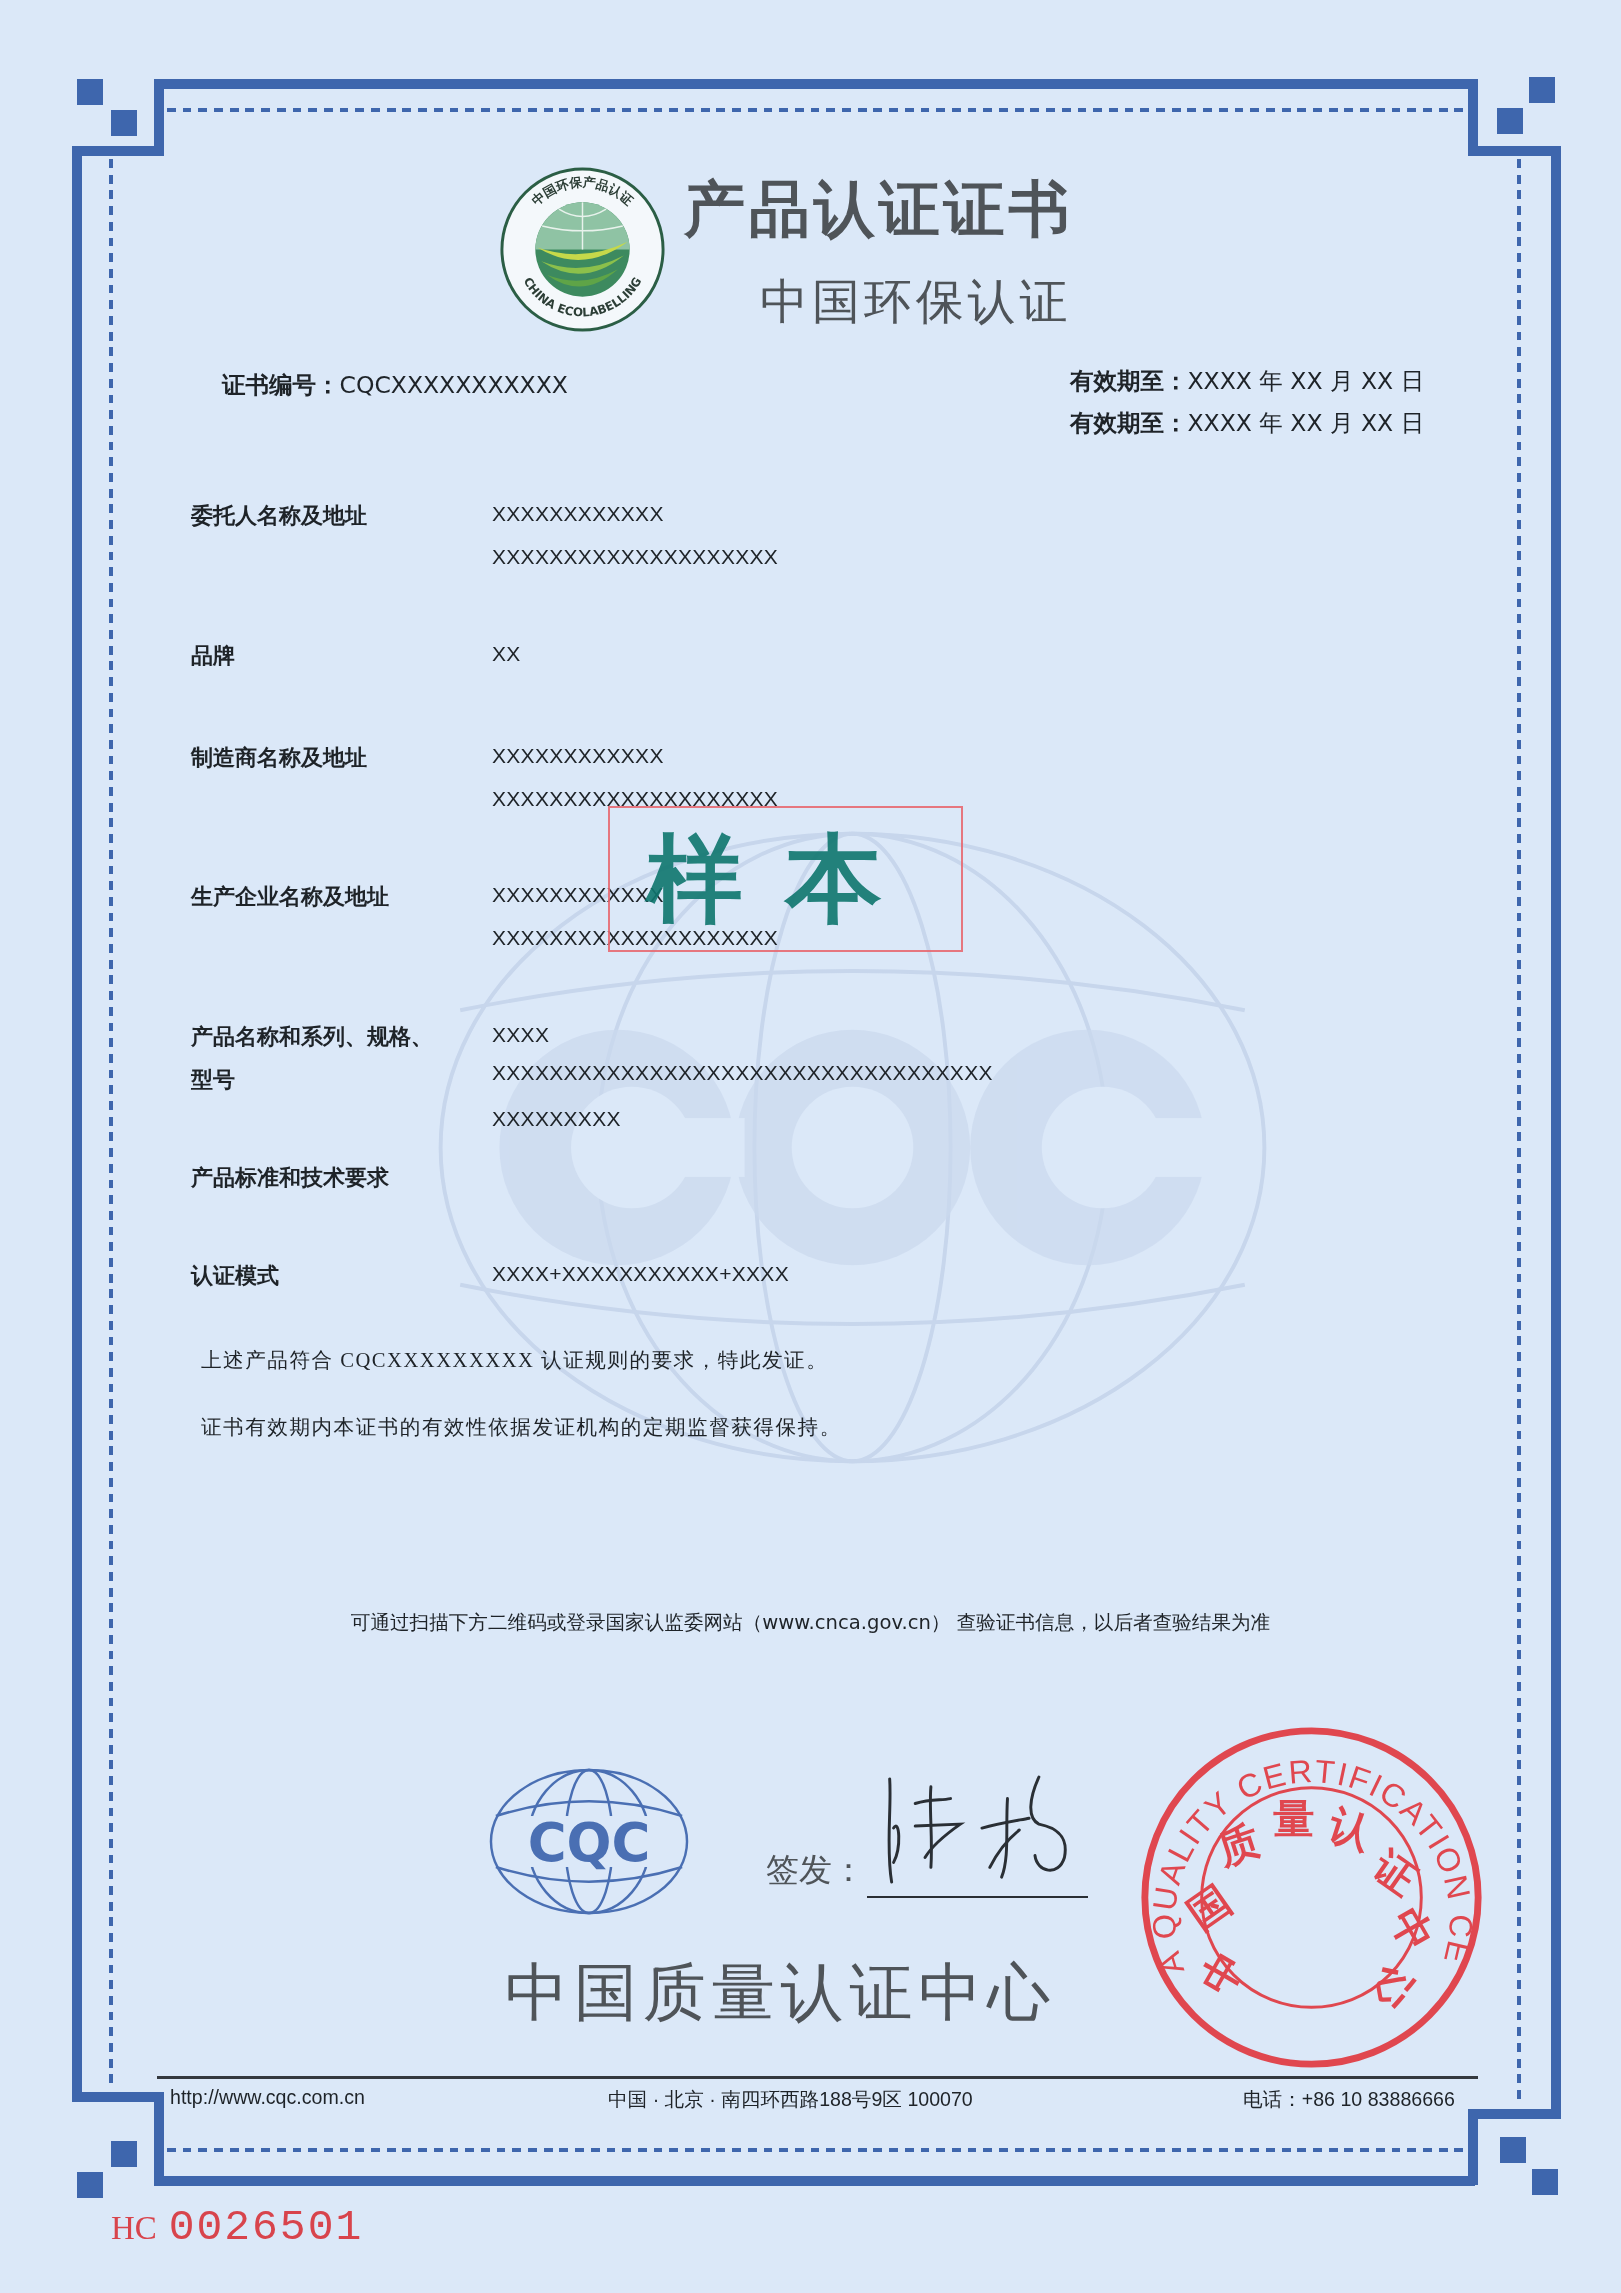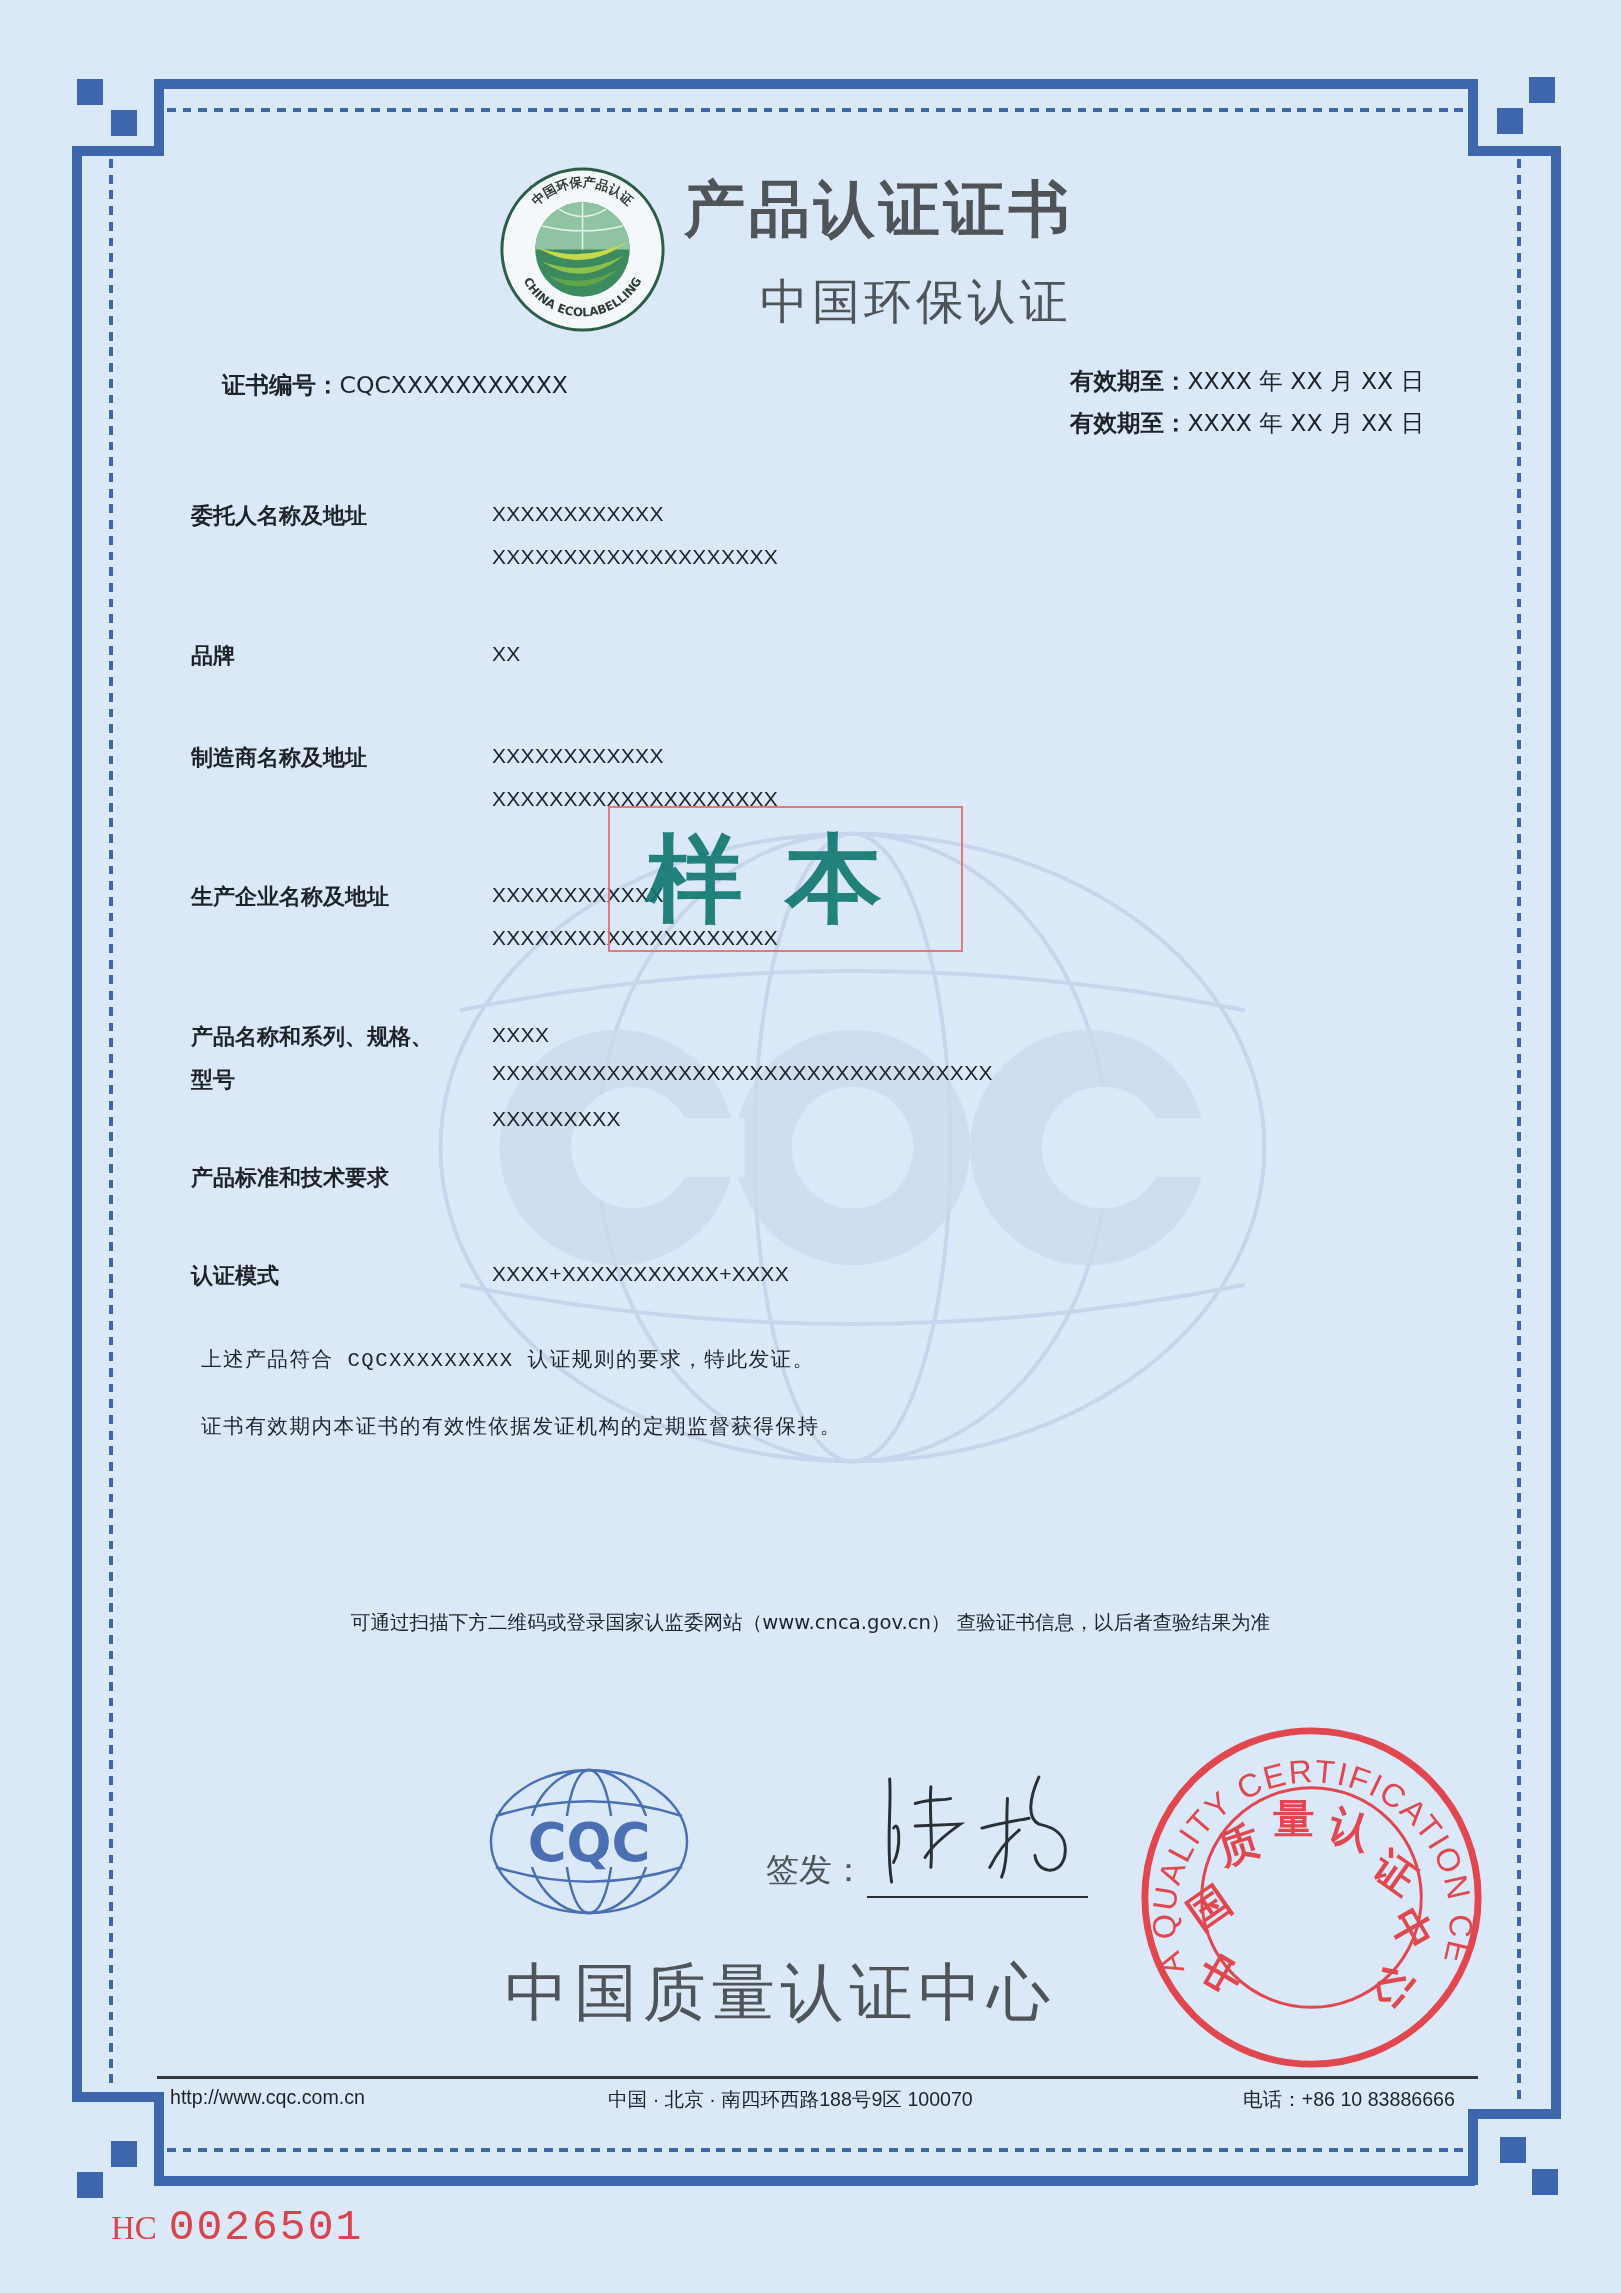--- a/index.html
+++ b/index.html
@@ -21,21 +21,21 @@
   .title { left: 0; width: 1621px; text-align: center; color: #4f5459; }
   .title-main { top: 169px; left: 684px; width: auto; text-align: left; font-size: 61px; font-weight: bold; letter-spacing: 3.9px; }
   .title-sub { top: 270px; left: 760px; width: auto; text-align: center; font-size: 48px; letter-spacing: 3.9px; }
 
   .meta { font-size: 23.5px; }
   .meta .k { font-family: "DejaVu Serif", serif; font-weight: bold; }
 
   .row-label { left: 191px; font-size: 22px; font-weight: bold; line-height: 36px; }
   .row-val { left: 492px; font-size: 21px; line-height: 43px; letter-spacing: 0.3px; font-family: "Liberation Sans", sans-serif; }
 
-  .note { left: 201px; font-size: 20.6px; line-height: 39px; font-family: Liberation Mono, monospace; letter-spacing: 1.5px; }
+  .note { left: 201px; font-size: 20.6px; line-height: 39px; font-family: Liberation Serif, serif; letter-spacing: 1.5px; }
   .verify { left: 0; width: 1621px; text-align: center; top: 1609px; font-size: 19.6px; }
 
   .sample-stamp {
     left: 608px; top: 806px; width: 351px; height: 142px;
     border: 2.9px solid #e86a72; color: #0f766e;
     font-size: 96px; font-weight: bold; line-height: 142px;
     text-align: center; letter-spacing: 43px; opacity: 0.9;
   }
   .sign-label { left: 766px; top: 1848px; font-size: 33px; color: #4f5459; }
   .sign-line { left: 867px; top: 1896px; width: 221px; height: 2px; background: #2a2f35; }

